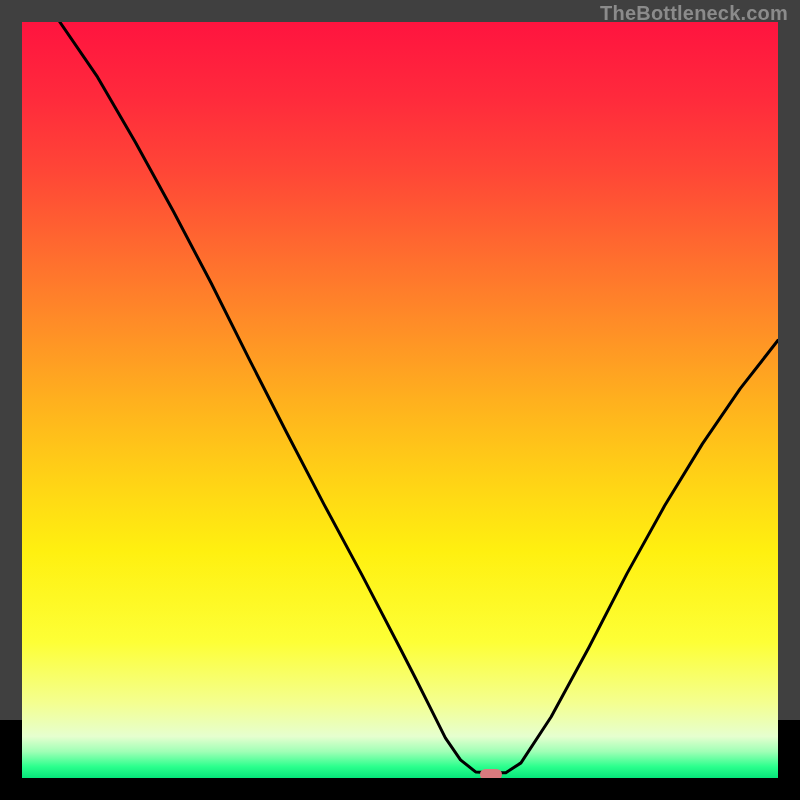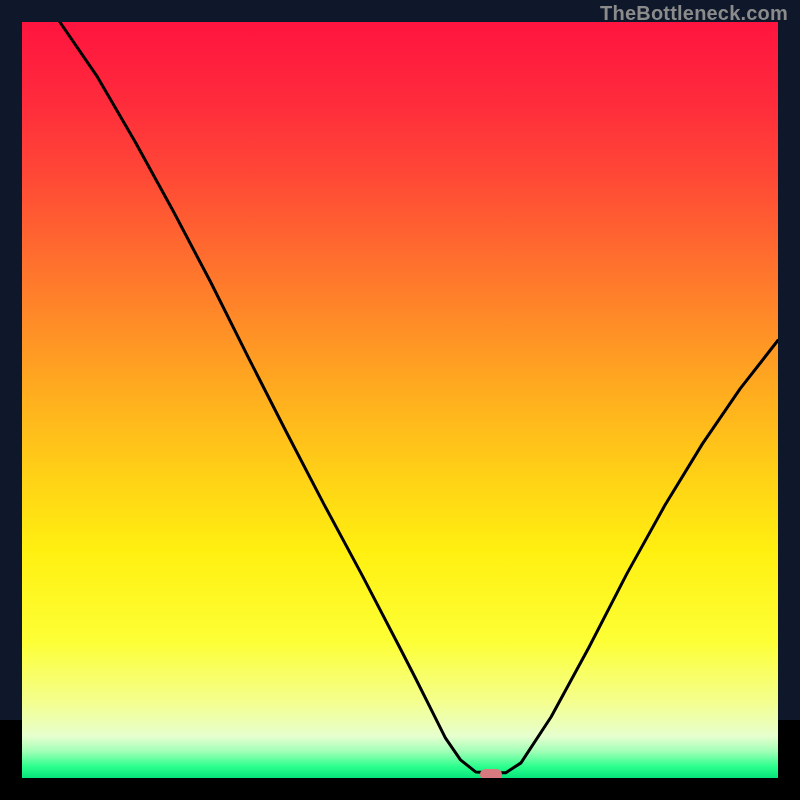--- a/index.html
+++ b/index.html
@@ -7,21 +7,21 @@
     padding: 0;
     width: 800px;
     height: 800px;
     background: #000;
     overflow: hidden;
   }
   .frame {
     position: relative;
     width: 800px;
     height: 720px;
-    background: #0f172a;
+    background: #404040;
   }
   .plot-area {
     position: absolute;
     left: 22px;
     top: 22px;
     width: 756px;
     height: 756px;
     overflow: hidden;
   }
   .gradient {

